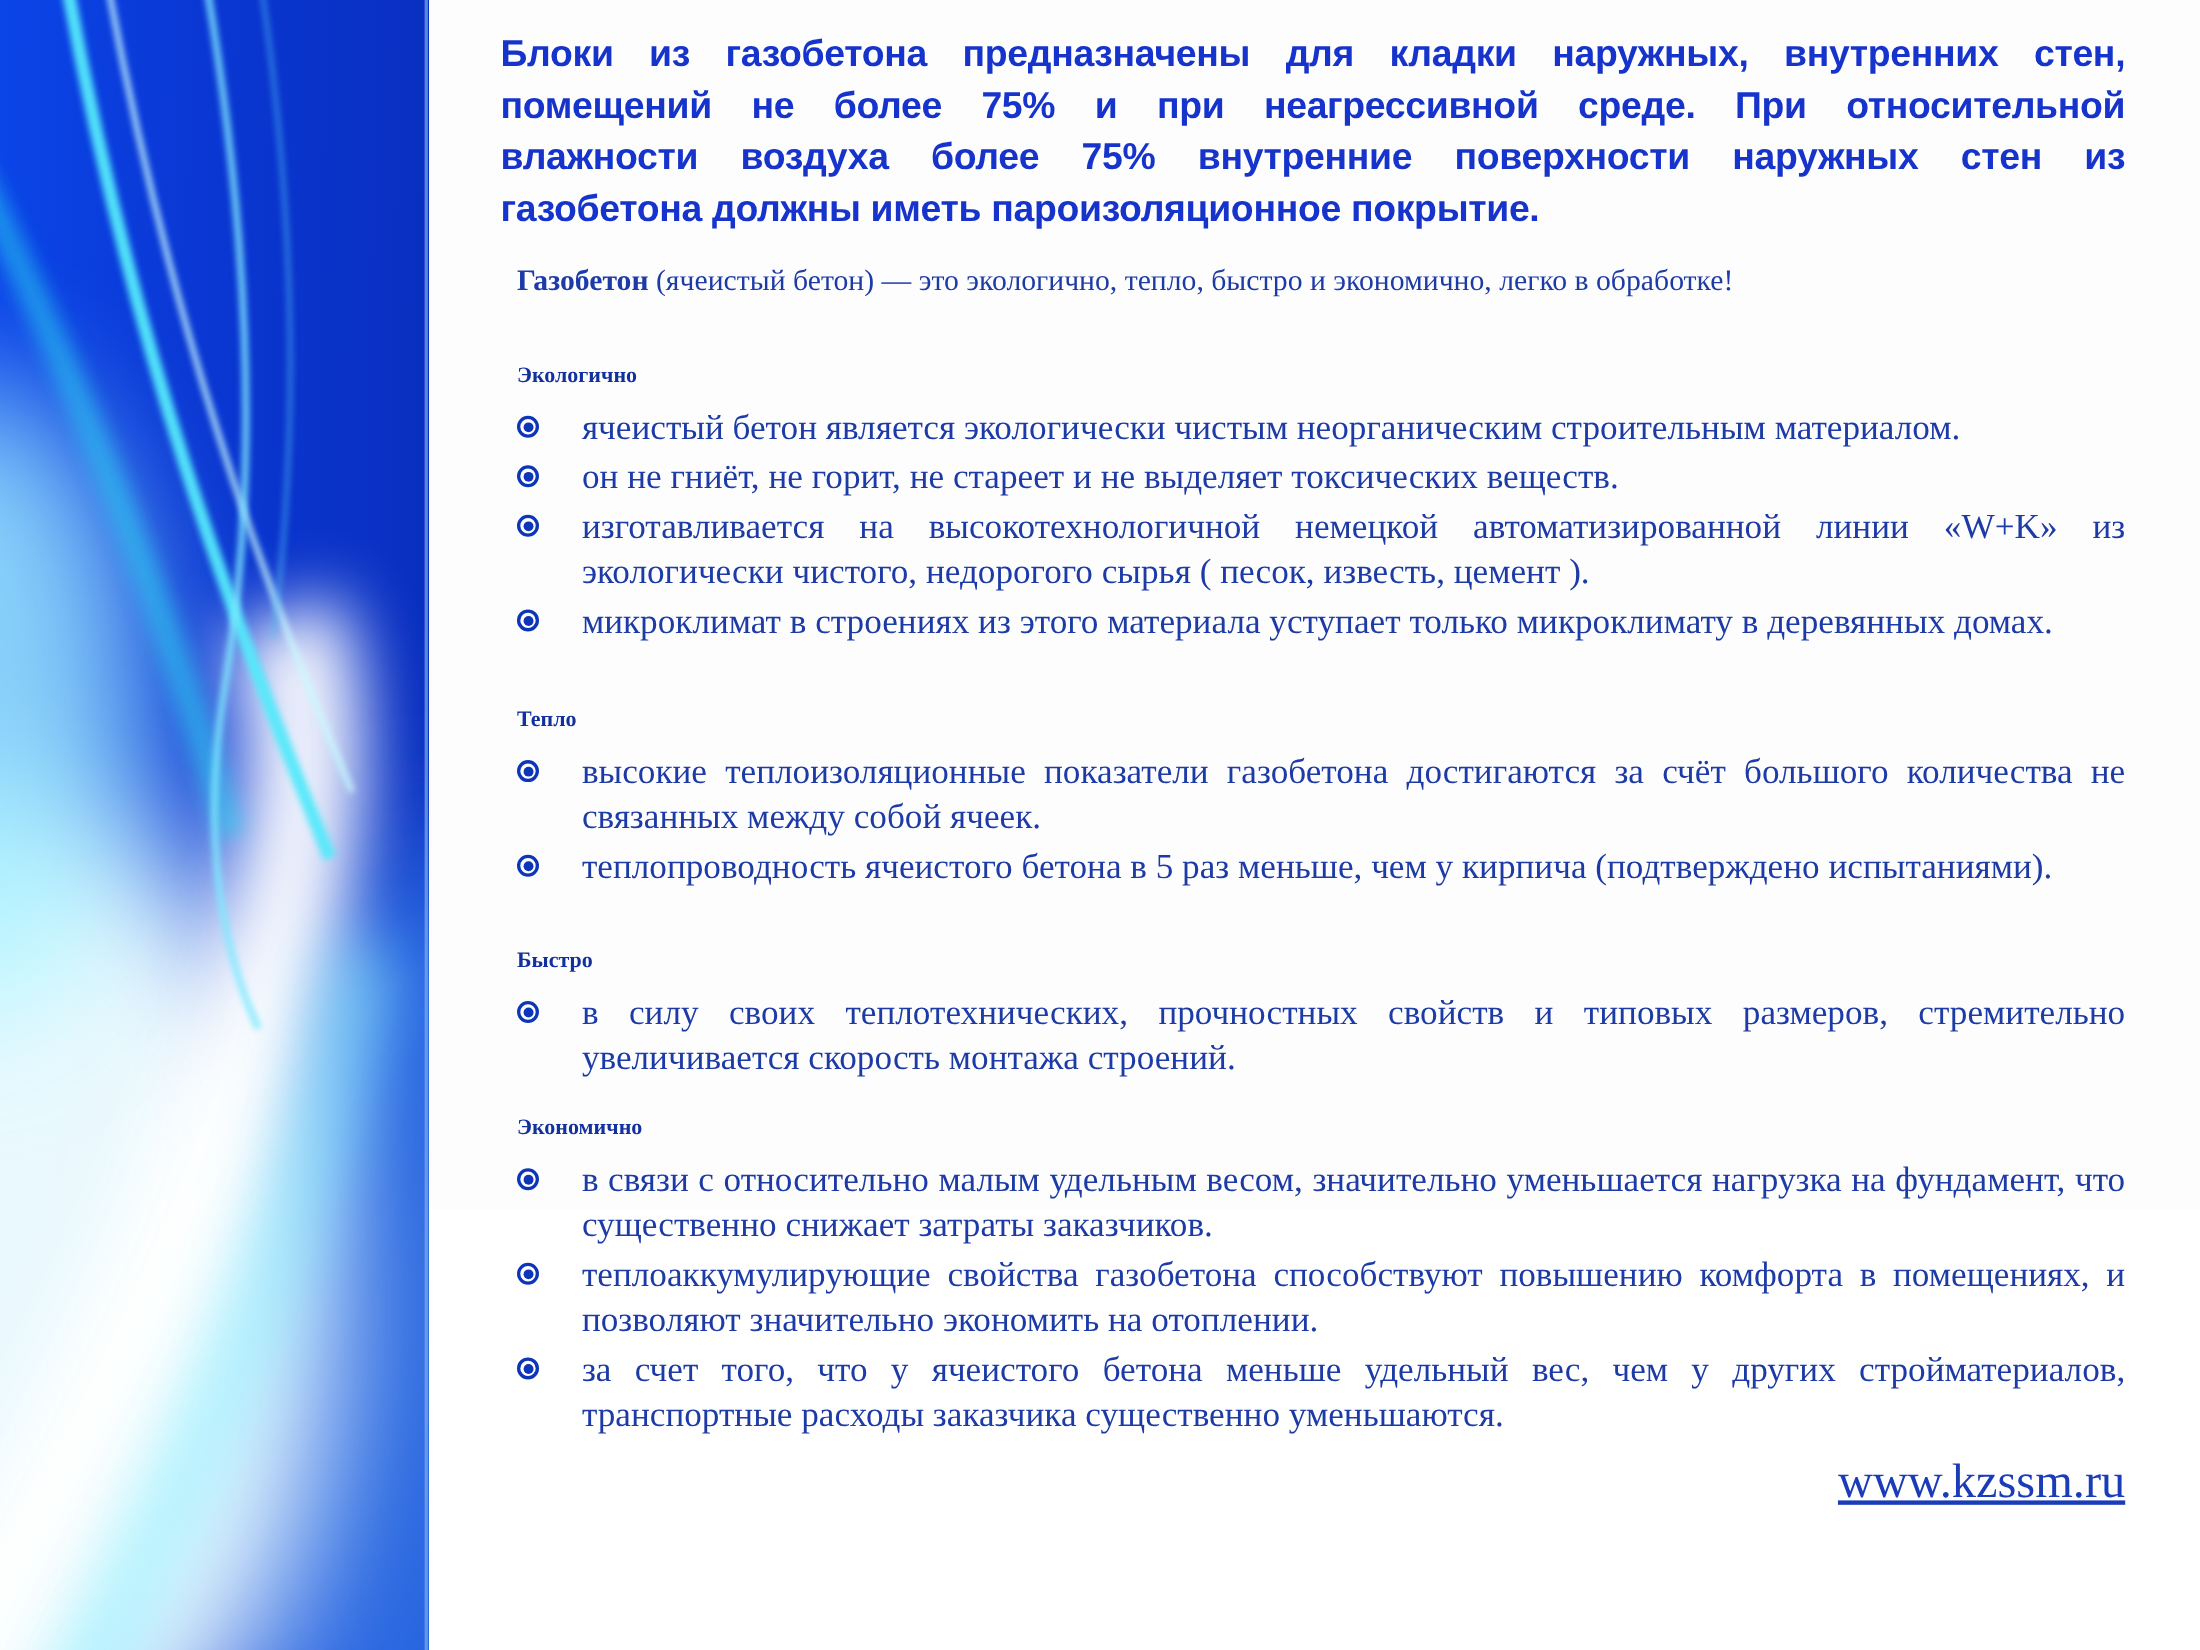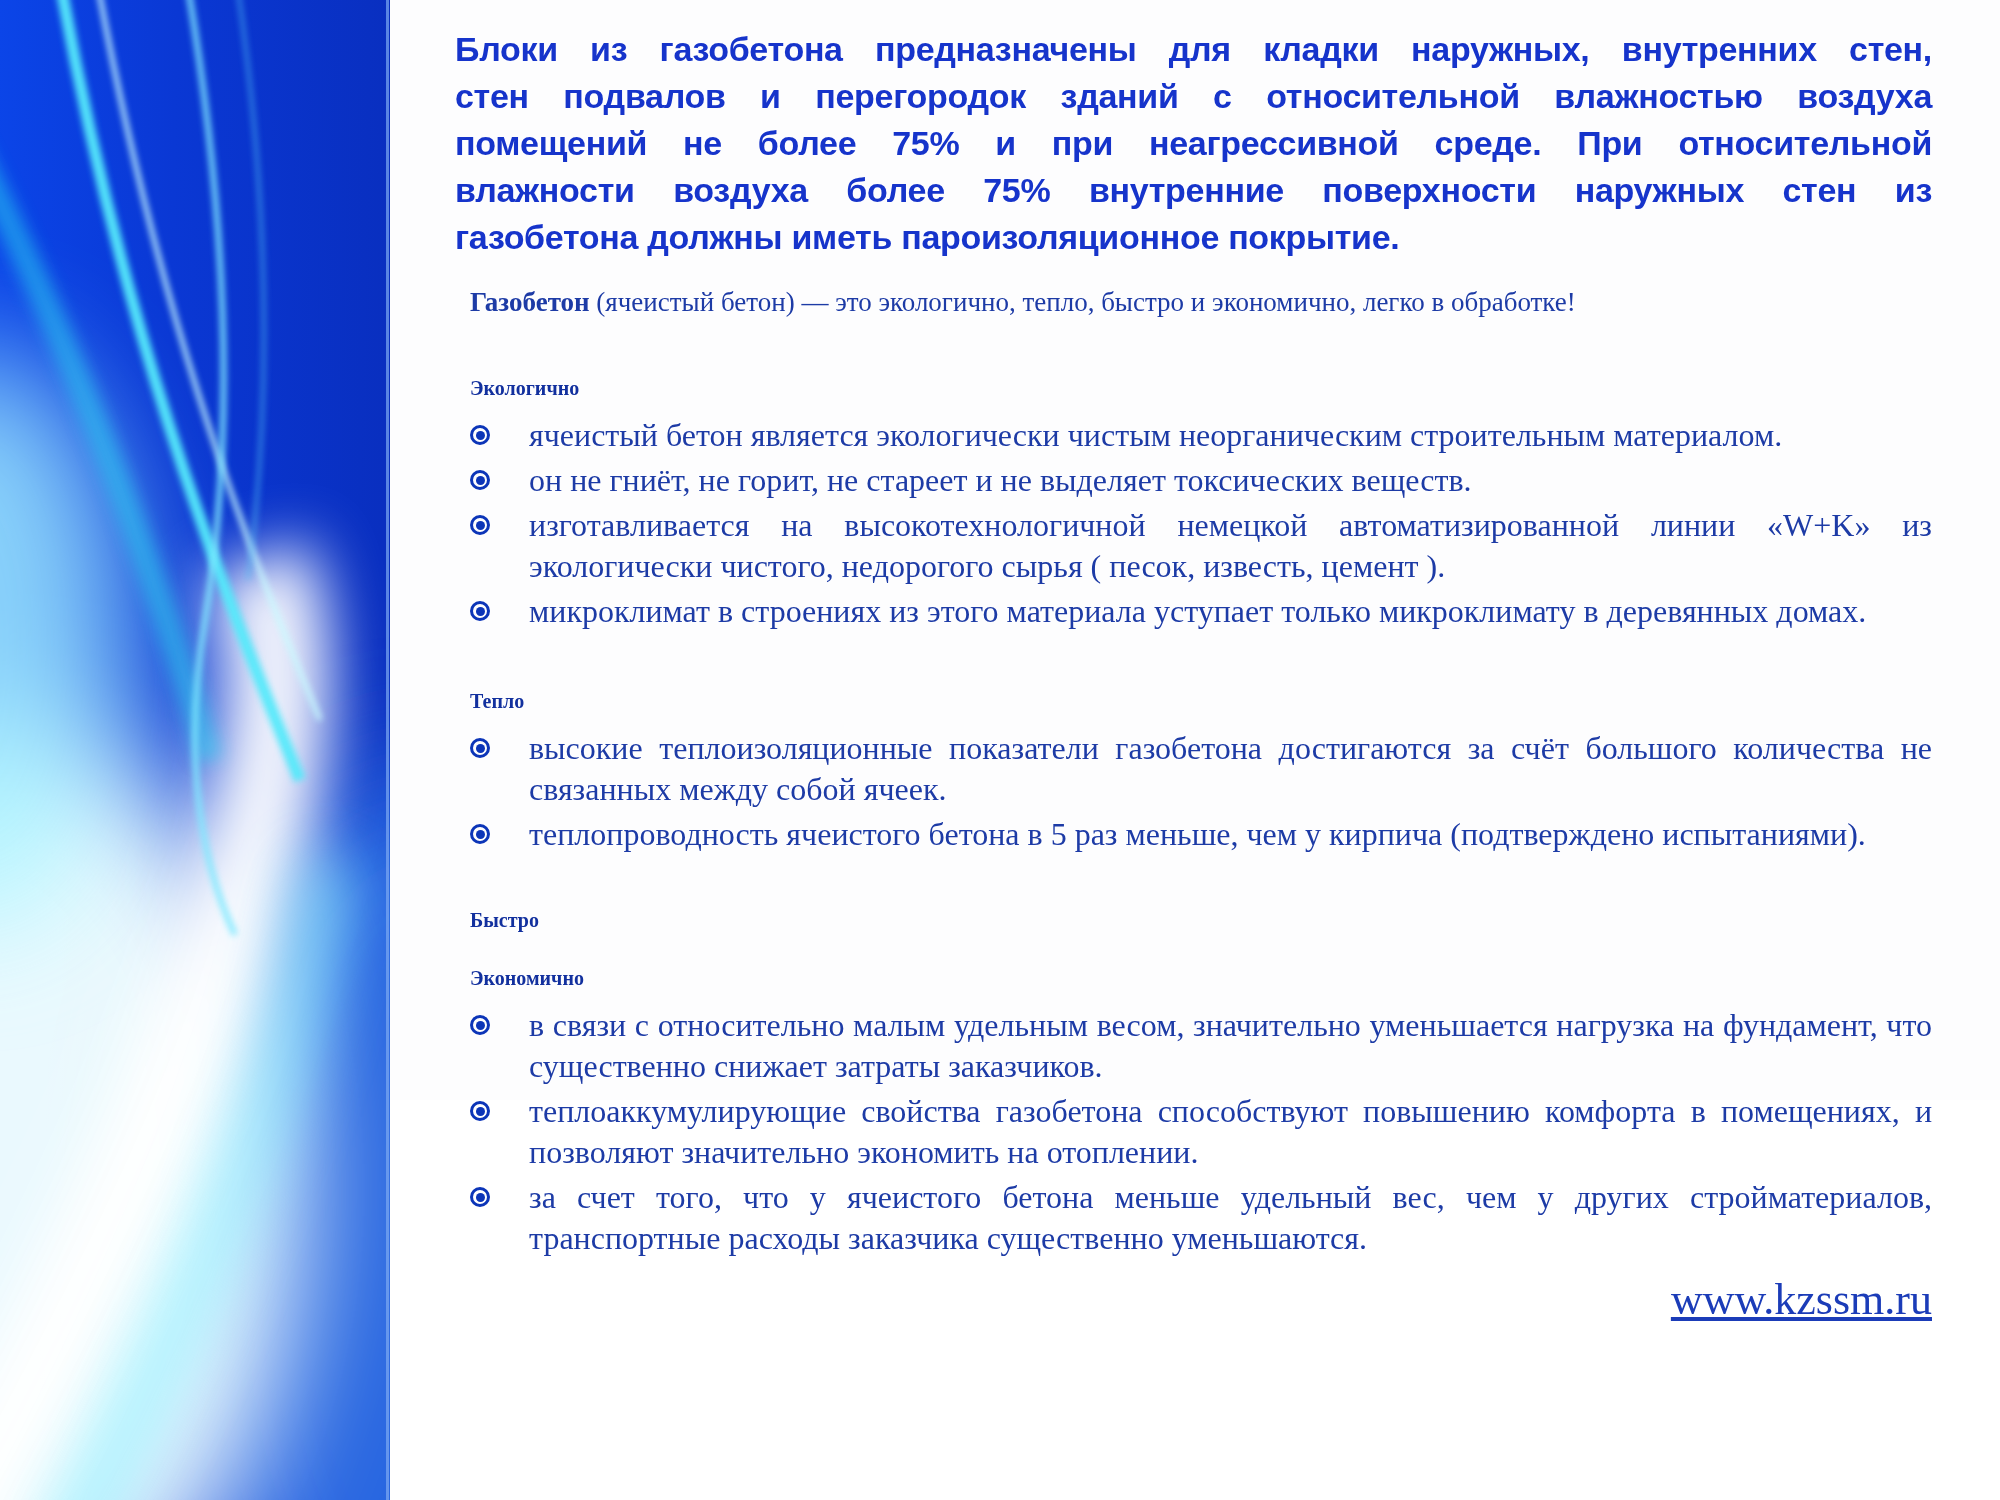--- a/index.html
+++ b/index.html
@@ -110,21 +110,20 @@
       <path d="M235,-30 C270,200 272,400 248,580" stroke="#4fbdf5" stroke-width="4" fill="none" filter="url(#b3)" opacity="0.6"></path>
 
       <rect x="386" y="0" width="3" height="1500" fill="#7ea9f2" opacity="0.7"></rect>
     </svg>
   </div>
 
   <div class="content">
 
     <div class="headline">
       <div class="hline">Блоки из газобетона предназначены для кладки наружных, внутренних стен,</div>
-      <div class="hline">стен подвалов и перегородок зданий с относительной влажностью воздуха</div>
       <div class="hline">помещений не более 75% и при неагрессивной среде. При относительной</div>
       <div class="hline">влажности воздуха более 75% внутренние поверхности наружных стен из</div>
       <div class="hline last">газобетона должны иметь пароизоляционное покрытие.</div>
     </div>
 
     <div class="intro"><span class="b">Газобетон</span><span> (ячеистый бетон) — это экологично, тепло, быстро и экономично, легко в обработке!</span></div>
 
     <div class="section-title">Экологично</div>
     <ul class="bullets">
       <li class="bullet-row">
@@ -152,20 +151,24 @@
         <span class="bullet-text">высокие теплоизоляционные показатели газобетона достигаются за счёт большого количества не связанных между собой ячеек.</span>
       </li>
       <li class="bullet-row">
         <span class="bullet-icon"></span>
         <span class="bullet-text">теплопроводность ячеистого бетона в 5 раз меньше, чем у кирпича (подтверждено испытаниями).</span>
       </li>
     </ul>
 
     <div class="section-title mt-bystro">Быстро</div>
     <ul class="bullets">
+      <li class="bullet-row">
+        <span class="bullet-icon"></span>
+        <span class="bullet-text">в силу своих теплотехнических, прочностных свойств и типовых размеров, стремительно увеличивается скорость монтажа строений.</span>
+      </li>
     </ul>
 
     <div class="section-title mt-ekonom">Экономично</div>
     <ul class="bullets">
       <li class="bullet-row">
         <span class="bullet-icon"></span>
         <span class="bullet-text">в связи с относительно малым удельным весом, значительно уменьшается нагрузка на фундамент, что существенно снижает затраты заказчиков.</span>
       </li>
       <li class="bullet-row">
         <span class="bullet-icon"></span>

